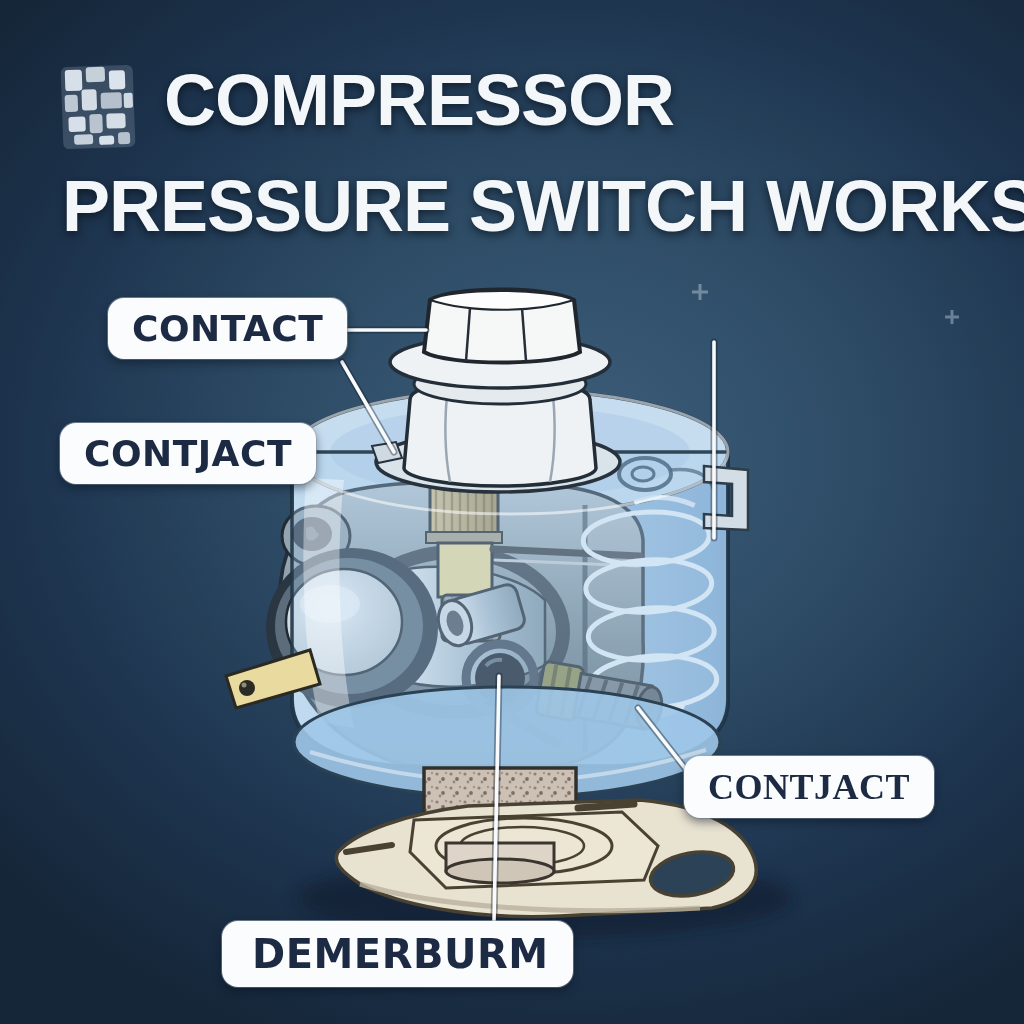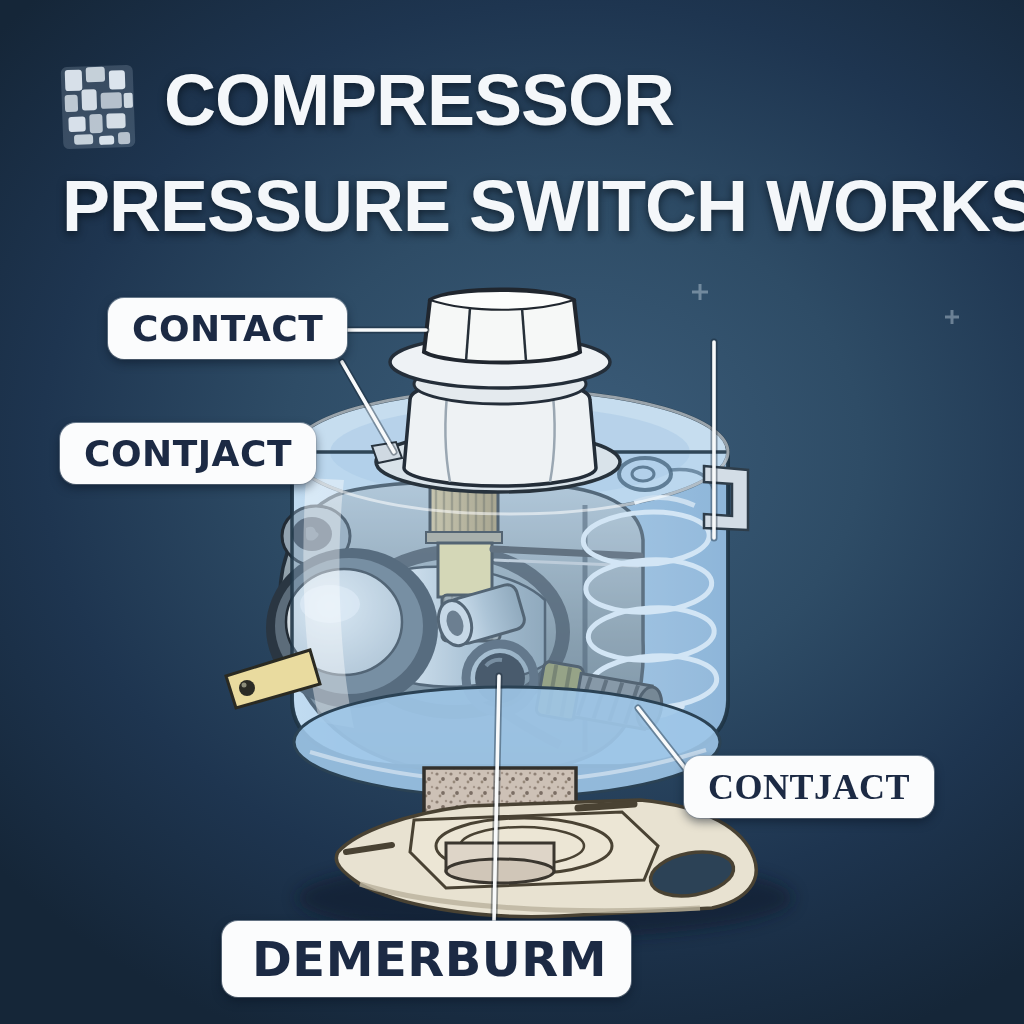--- a/index.html
+++ b/index.html
@@ -20,21 +20,21 @@
     position:absolute;display:inline-block;
     background:#fbfcfd;color:#1c2a44;
     font-family:"DejaVu Sans", sans-serif;font-weight:700;font-size:36px;letter-spacing:.5px;
     padding:10px 24px;border-radius:16px;white-space:nowrap;
     box-shadow:0 4px 10px rgba(8,18,32,.5), 0 0 0 1px rgba(175,188,200,.55);
   }
   #lab-contact{left:108px;top:298px;}
   #lab-spipmung{left:60px;top:423px;}
   #lab-dvethabal{left:703px;top:267px;}
   #lab-contjact{left:684px;top:756px;font-family:Liberation Serif, serif;}
-  #lab-demerburm{left:222px;top:921px;font-size:48px;padding-left:30px;}
+  #lab-demerburm{left:222px;top:921px;font-size:40px;padding-left:30px;}
 </style>
 </head>
 <body>
 
 <div class="canvas">
 
   <svg class="device" viewBox="0 0 1024 1024" xmlns="http://www.w3.org/2000/svg">
     <defs>
       <linearGradient id="glassG" x1="0" y1="0" x2="1" y2="0">
         <stop offset="0" stop-color="#cfe4f4"></stop>

